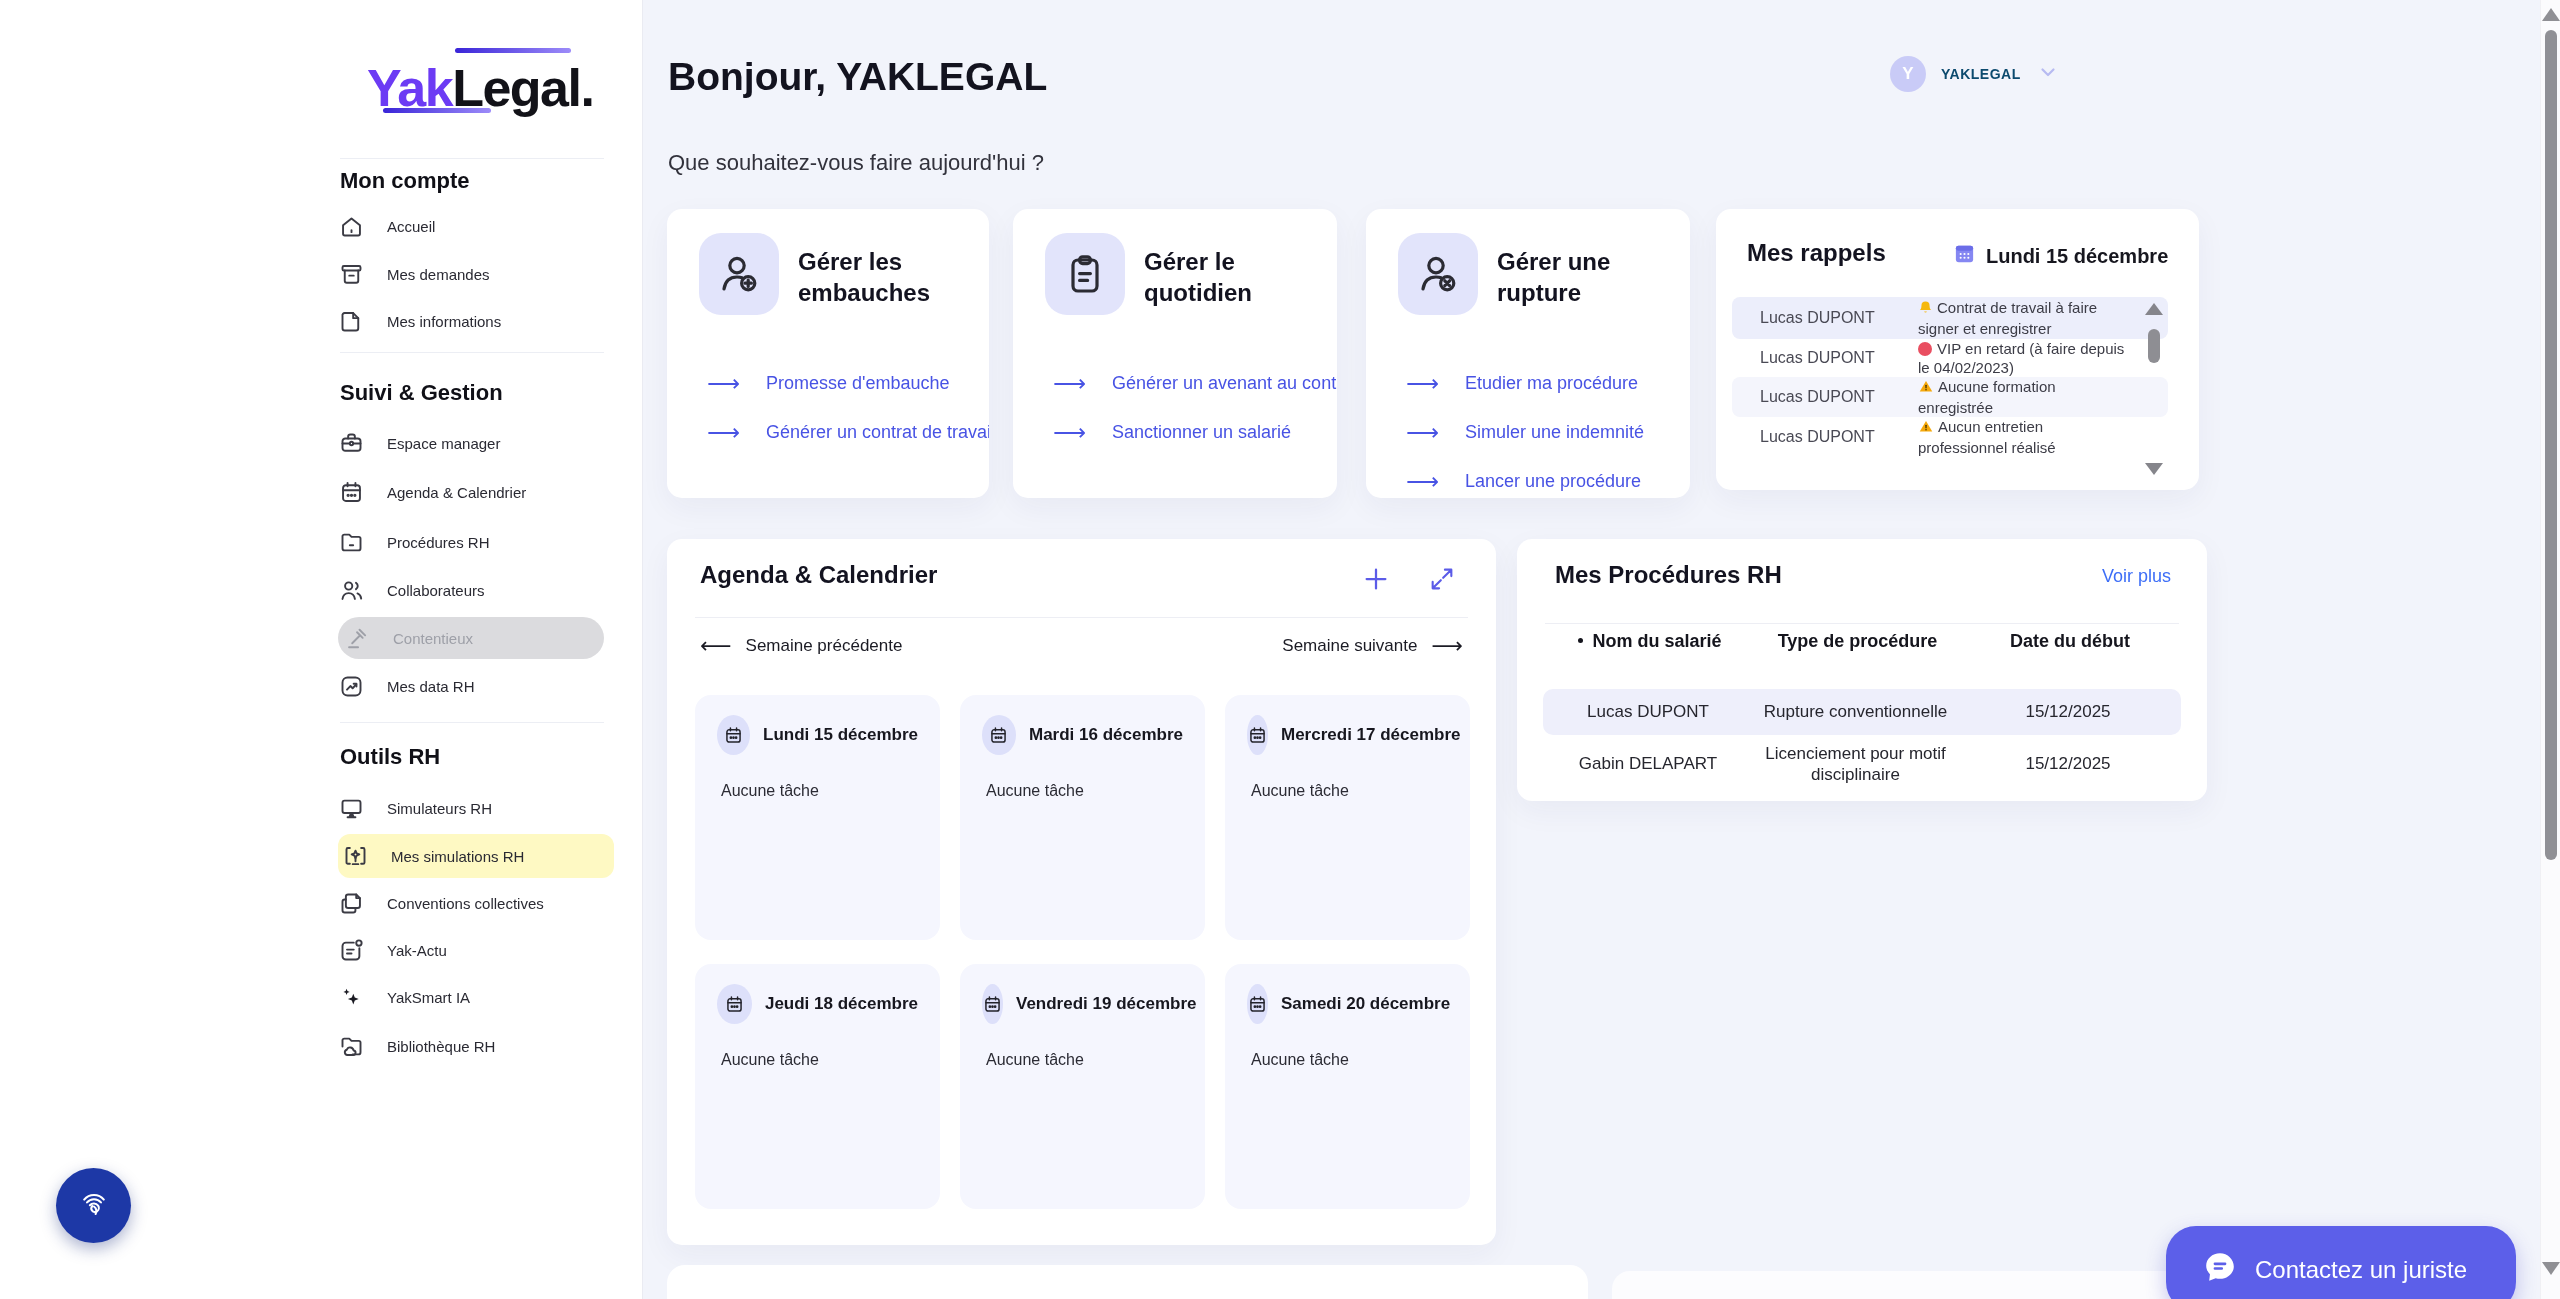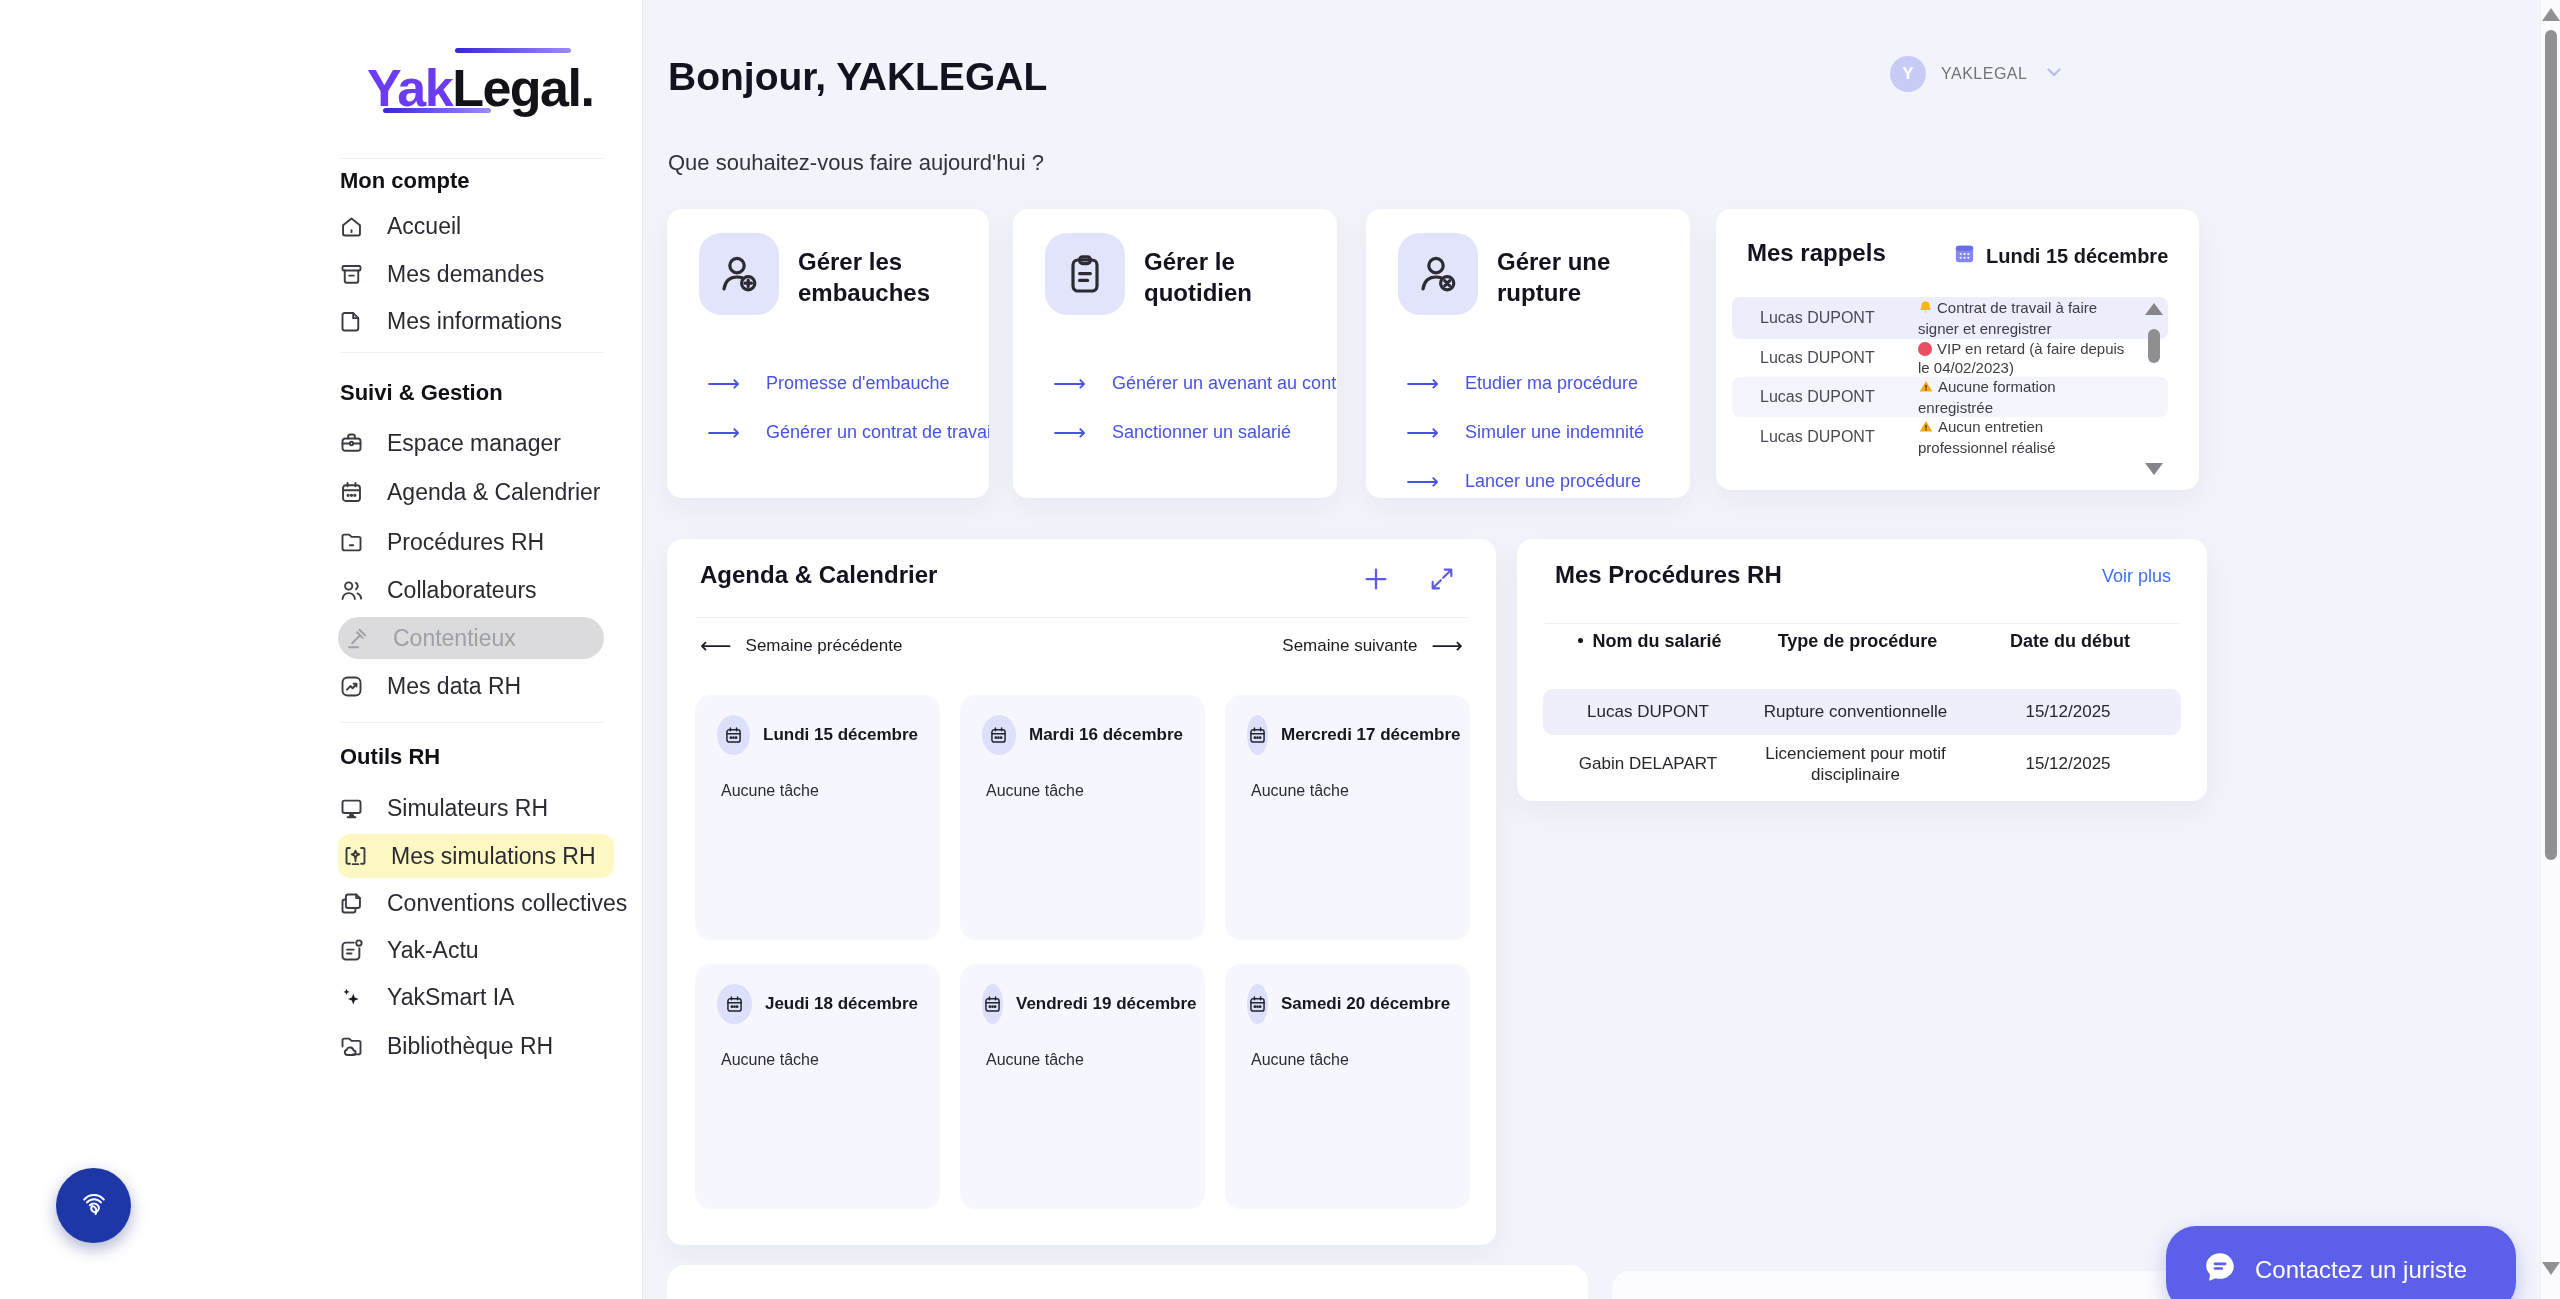--- a/index.html
+++ b/index.html
@@ -17,41 +17,41 @@
     letter-spacing:-1.5px; color:#121218; }
   .logo-yak { color:#6C3BF4; }
   .logo-line-top { position:absolute; left:88px; top:2px; width:116px; height:5px;
     border-radius:3px; background:linear-gradient(90deg,#3A25D8,#9D8CF9); }
   .logo-line-bottom { position:absolute; left:16px; top:62px; width:108px; height:5px;
     border-radius:3px; background:linear-gradient(90deg,#3A25D8,#9D8CF9); }
   .side-divider { position:absolute; left:340px; width:264px; height:1px; background:#ECEEF4; }
   .nav-heading { position:absolute; left:340px; font-size:22px; font-weight:700; color:#101017; }
   .nav-item { position:absolute; left:338px; width:272px; height:44px;
     display:flex; align-items:center; gap:22px; cursor:pointer; border-radius:12px; }
-  .nav-item .nav-label { font-size:23px; color:#2A2A33; white-space:nowrap; }
+  .nav-item .nav-label { font-size:15px; color:#2A2A33; white-space:nowrap; }
   .nav-item.disabled { background:#DBDBDE; border-radius:22px; padding-left:6px; width:266px; height:42px; }
   .nav-item.disabled .nav-label { color:#9EA0A8; }
   .nav-item.highlight { background:#fef9c3; padding-left:4px; width:276px; }
   .nav-icon { width:27px; height:27px; flex:0 0 27px; display:flex; align-items:center; justify-content:center; }
   .nav-icon svg { stroke:#3B3B44; fill:none; stroke-width:1.7; stroke-linecap:round; stroke-linejoin:round; }
   .nav-item.disabled .nav-icon svg { stroke:#9EA0A8; }
   .nav-icon svg.filled { fill:#1A1A22; stroke:none; }
 
   
   .cookie-btn { position:absolute; left:56px; top:1168px; width:75px; height:75px; border-radius:50%;
     background:#1D38A6; display:flex; align-items:center; justify-content:center;
     box-shadow:0 6px 16px rgba(20,40,120,.35); cursor:pointer; }
 
   
   .greeting { position:absolute; left:668px; top:55px; font-size:39px; font-weight:800; color:#13131F; }
   .subtitle { position:absolute; left:668px; top:150px; font-size:22px; color:#32323C; }
   .user-menu { position:absolute; left:1890px; top:56px; display:flex; align-items:center; gap:15px; cursor:pointer; }
   .avatar { width:36px; height:36px; border-radius:50%; background:#C9CBF7; color:#FFFFFF;
     display:flex; align-items:center; justify-content:center; font-size:17px; font-weight:700; }
-  .user-name { font-size:16px; font-weight:400; letter-spacing:.5px; color:#737373; }
+  .user-name { font-size:14px; font-weight:700; letter-spacing:.5px; color:#0c4a6e; }
 
   
   .panel { position:absolute; background:#FFFFFF; border-radius:15px;
     box-shadow:0 10px 30px rgba(30,30,90,.05); }
 
   
   .action-card { overflow:hidden; }
   .tile { position:absolute; left:32px; top:24px; width:80px; height:82px; border-radius:22px;
     background:#E2E4FB; display:flex; align-items:center; justify-content:center; }
   .tile svg { stroke:#2B2B33; fill:none; stroke-width:1.6; stroke-linecap:round; stroke-linejoin:round; }

